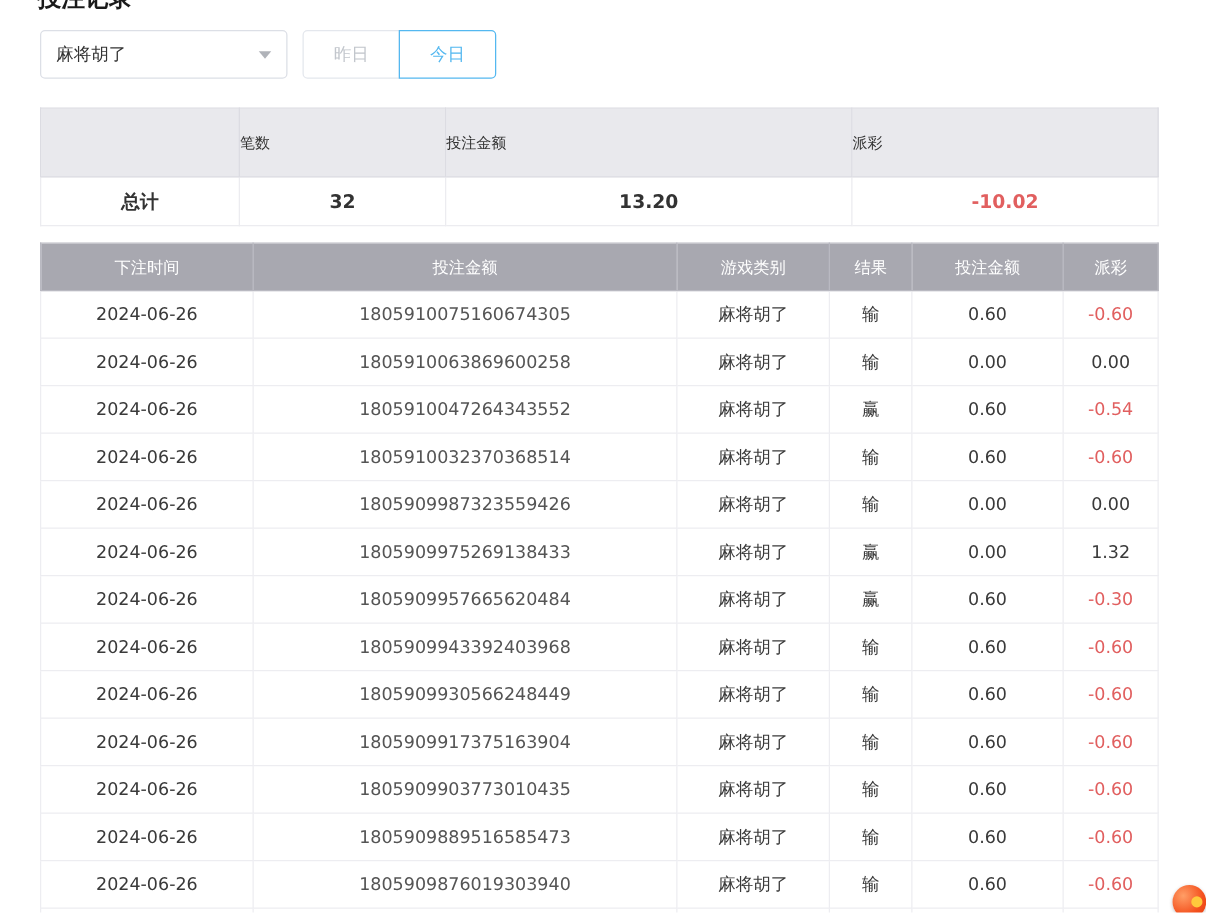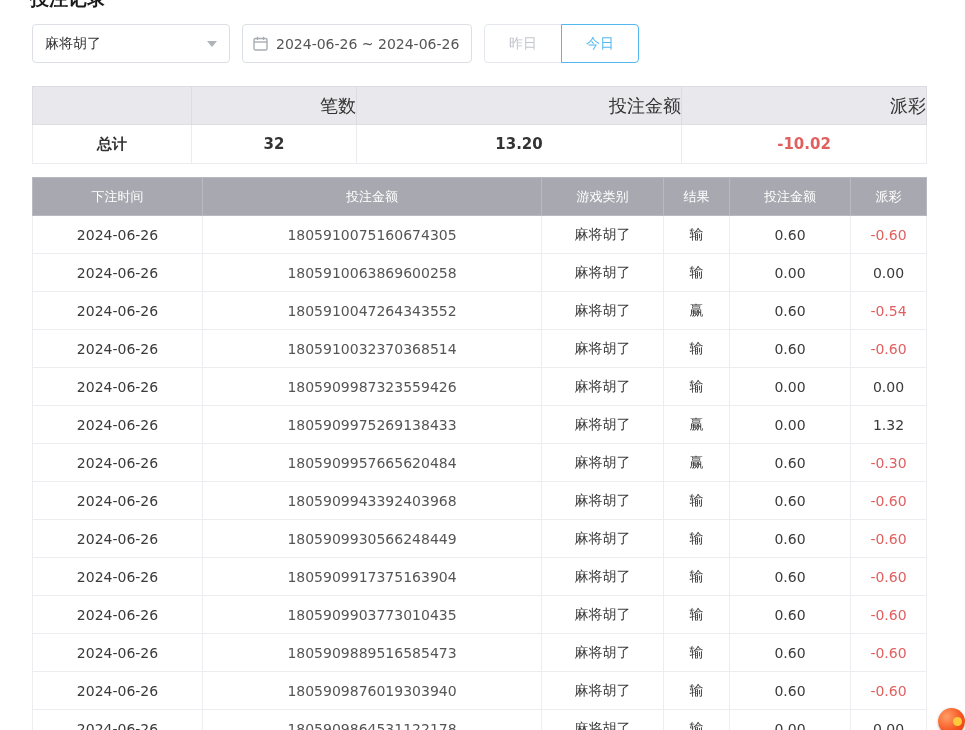--- a/index.html
+++ b/index.html
@@ -51,22 +51,22 @@
   .query-btn{
     height:39px; width:76px; margin-left:12px;
     background:#54c0f8; color:#fff; font-size:14px;
     border:none; border-radius:4px; cursor:pointer;
   }
 
   
   table{ border-collapse:collapse; width:894px; table-layout:fixed; }
   .summary{ margin-top:23px; }
   .summary th{
-    background:#e9e9ed; height:38px; font-weight:normal;
-    font-size:18px; color:#333; text-align:right;
+    background:#e9e9ed; height:55px; font-weight:normal;
+    font-size:12px; color:#333; text-align:left;
     border:1px solid #dcdce2;
   }
   .summary td{
     height:39px; background:#fff; text-align:center; font-size:15px; color:#333;
     border:1px solid #ececf0;
     font-weight:bold;
   }
 
   
   .records{ margin-top:13px; }
@@ -101,29 +101,20 @@
 <div class="partial-title">投注记录</div>
 
 <div class="page">
 
   <div class="toolbar">
     <div class="select-box">
       <span>麻将胡了</span>
       <span class="chevron"></span>
     </div>
 
-    <div class="date-box">
-      <svg class="cal-icon" width="15" height="15" viewBox="0 0 15 15">
-        <rect x="1" y="2.5" width="13" height="11.5" rx="1.5" fill="none" stroke="#a9adb4" stroke-width="1.4"></rect>
-        <line x1="1" y1="6" x2="14" y2="6" stroke="#a9adb4" stroke-width="1.4"></line>
-        <line x1="4.5" y1="0.8" x2="4.5" y2="4" stroke="#a9adb4" stroke-width="1.4"></line>
-        <line x1="10.5" y1="0.8" x2="10.5" y2="4" stroke="#a9adb4" stroke-width="1.4"></line>
-      </svg>
-      <span>2024-06-26 ~ 2024-06-26</span>
-    </div>
 
     <div class="btn-group">
       <button class="qbtn">昨日</button>
       <button class="qbtn active">今日</button>
     </div>
 
   </div>
 
   <table class="summary">
     <colgroup>

